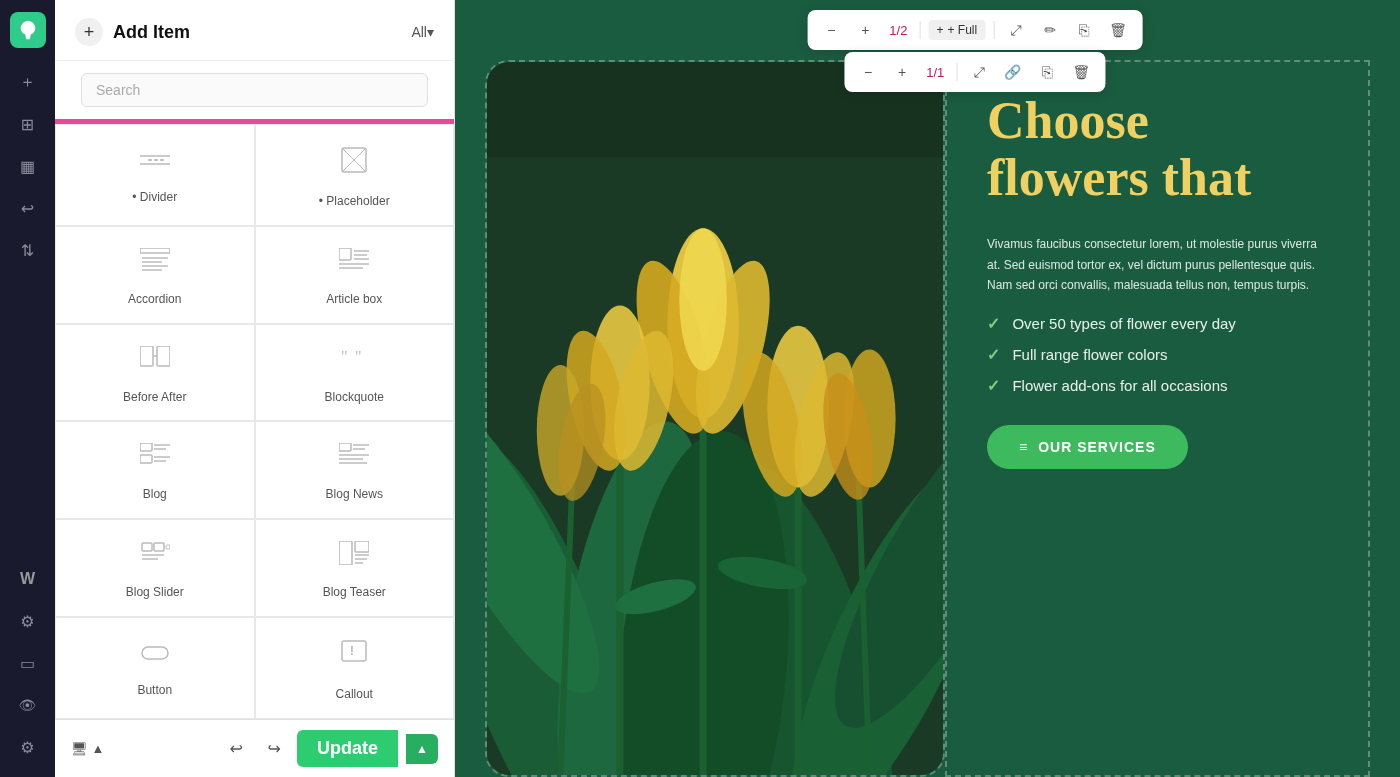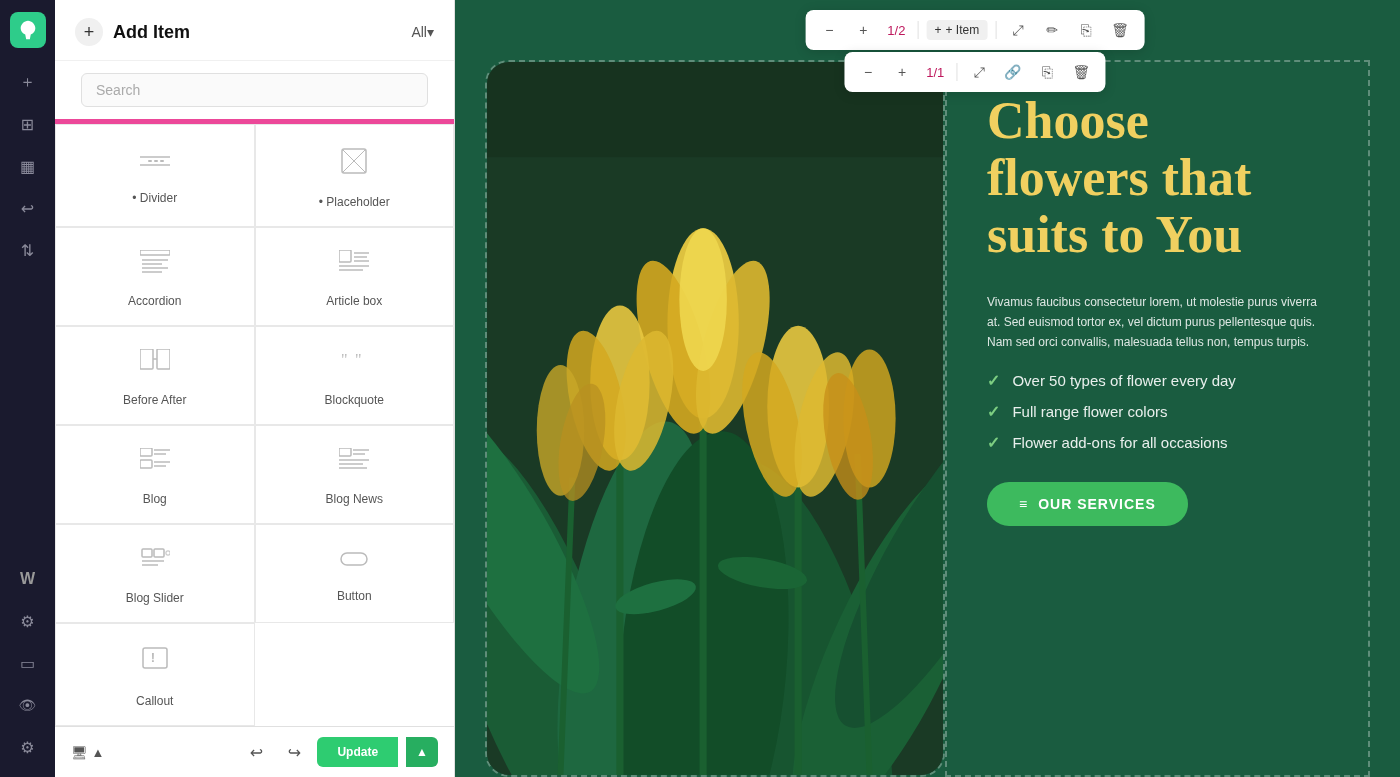--- a/index.html
+++ b/index.html
@@ -128,21 +128,21 @@
       cursor: pointer; color: #555; font-size: 16px;
       display: flex; align-items: center; justify-content: center;
       border-radius: 4px;
     }
     .update-btn {
       background: #2ecc71;
       color: #fff;
       border: none;
       padding: 8px 20px;
       border-radius: 6px 0 0 6px;
-      font-size: 12px; font-weight: 600;
+      font-size: 18px; font-weight: 600;
       cursor: pointer;
       text-align: right;
     }
     .update-arrow {
       background: #27ae60;
       color: #fff;
       border: none;
       padding: 8px 10px;
       border-radius: 0 6px 6px 0;
       cursor: pointer;
@@ -434,20 +434,32 @@
           <rect x="2" y="2" width="10" height="8" rx="1" fill="none" stroke="#bbb" stroke-width="1.5"></rect>
           <rect x="14" y="2" width="10" height="8" rx="1" fill="none" stroke="#bbb" stroke-width="1.5"></rect>
           <rect x="26" y="4" width="4" height="4" rx="1" fill="none" stroke="#bbb" stroke-width="1"></rect>
           <line x1="2" y1="14" x2="24" y2="14" stroke="#bbb" stroke-width="1.5"></line>
           <line x1="2" y1="18" x2="18" y2="18" stroke="#bbb" stroke-width="1.5"></line>
         </svg>
       </div>
       <span class="widget-label">Blog Slider</span>
     </div>
 
+    <div class="widget-cell">
+      <div class="widget-icon">
+        <svg width="30" height="24" viewBox="0 0 30 24">
+          <rect x="0" y="0" width="13" height="24" rx="1" fill="none" stroke="#bbb" stroke-width="1.5"></rect>
+          <rect x="16" y="0" width="14" height="11" rx="1" fill="none" stroke="#bbb" stroke-width="1.5"></rect>
+          <line x1="16" y1="14" x2="30" y2="14" stroke="#bbb" stroke-width="1.5"></line>
+          <line x1="16" y1="18" x2="28" y2="18" stroke="#bbb" stroke-width="1.5"></line>
+          <line x1="16" y1="22" x2="24" y2="22" stroke="#bbb" stroke-width="1.5"></line>
+        </svg>
+      </div>
+      <span class="widget-label">Blog Teaser</span>
+    </div>
 
     <div class="widget-cell">
       <div class="widget-icon">
         <svg width="30" height="20" viewBox="0 0 30 20">
           <rect x="2" y="4" width="26" height="12" rx="6" fill="none" stroke="#bbb" stroke-width="1.5"></rect>
         </svg>
       </div>
       <span class="widget-label">Button</span>
     </div>
 
@@ -480,21 +492,21 @@
 
 <div class="canvas">
 
   <div class="toolbar-top" style="left: 55%; top: 10px;">
     <button class="tb-btn">−</button>
     <button class="tb-btn">+</button>
     <span class="tb-label">1/2</span>
     <div class="tb-separator"></div>
     <button class="tb-item-btn">
       <span>+</span>
-      <span style="font-size:12px;">+ Item</span>
+      <span style="font-size:12px;">+ Full</span>
     </button>
     <div class="tb-separator"></div>
     <button class="tb-btn">⤢</button>
     <button class="tb-btn">✏</button>
     <button class="tb-btn">⎘</button>
     <button class="tb-btn">🗑</button>
   </div>
 
   <div class="toolbar-inner" style="left: 55%; top: 52px;">
     <button class="tb-btn">−</button>
@@ -554,21 +566,20 @@
 
           <rect width="460" height="80" fill="rgba(15,35,20,0.3)"></rect>
         </svg>
       </div>
     </div>
 
     <div class="text-area">
       <h1 class="main-heading">
         <span>Choose</span><br>
         <span>flowers that</span><br>
-        <span>suits to You</span>
       </h1>
       <p class="description-text">Vivamus faucibus consectetur lorem, ut molestie purus viverra at. Sed euismod tortor ex, vel dictum purus pellentesque quis. Nam sed orci convallis, malesuada tellus non, tempus turpis.</p>
       <ul class="feature-list">
         <li class="feature-item">
           <span class="check-icon">✓</span>
           <span>Over 50 types of flower every day</span>
         </li>
         <li class="feature-item">
           <span class="check-icon">✓</span>
           <span>Full range flower colors</span>

